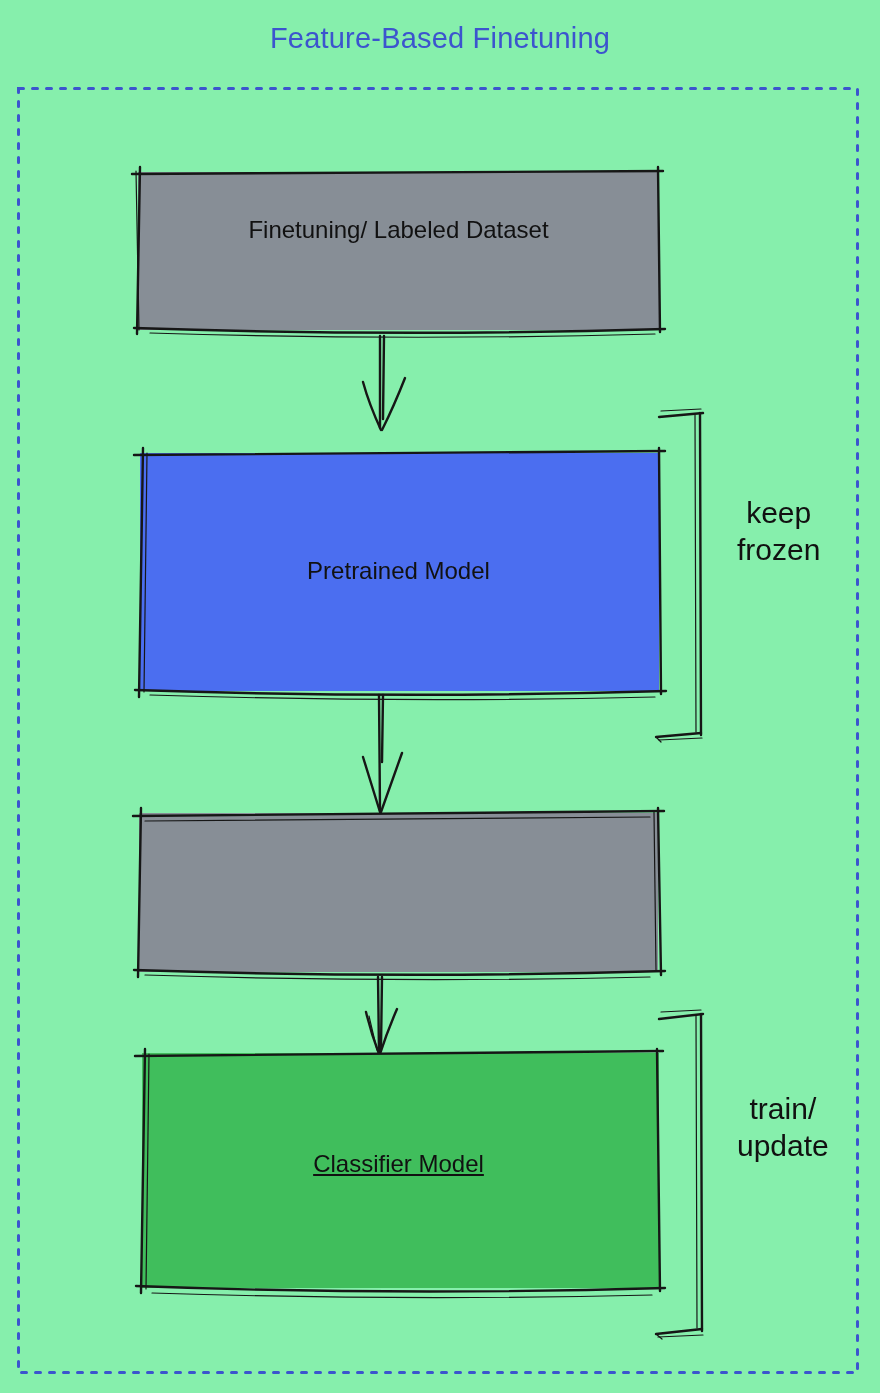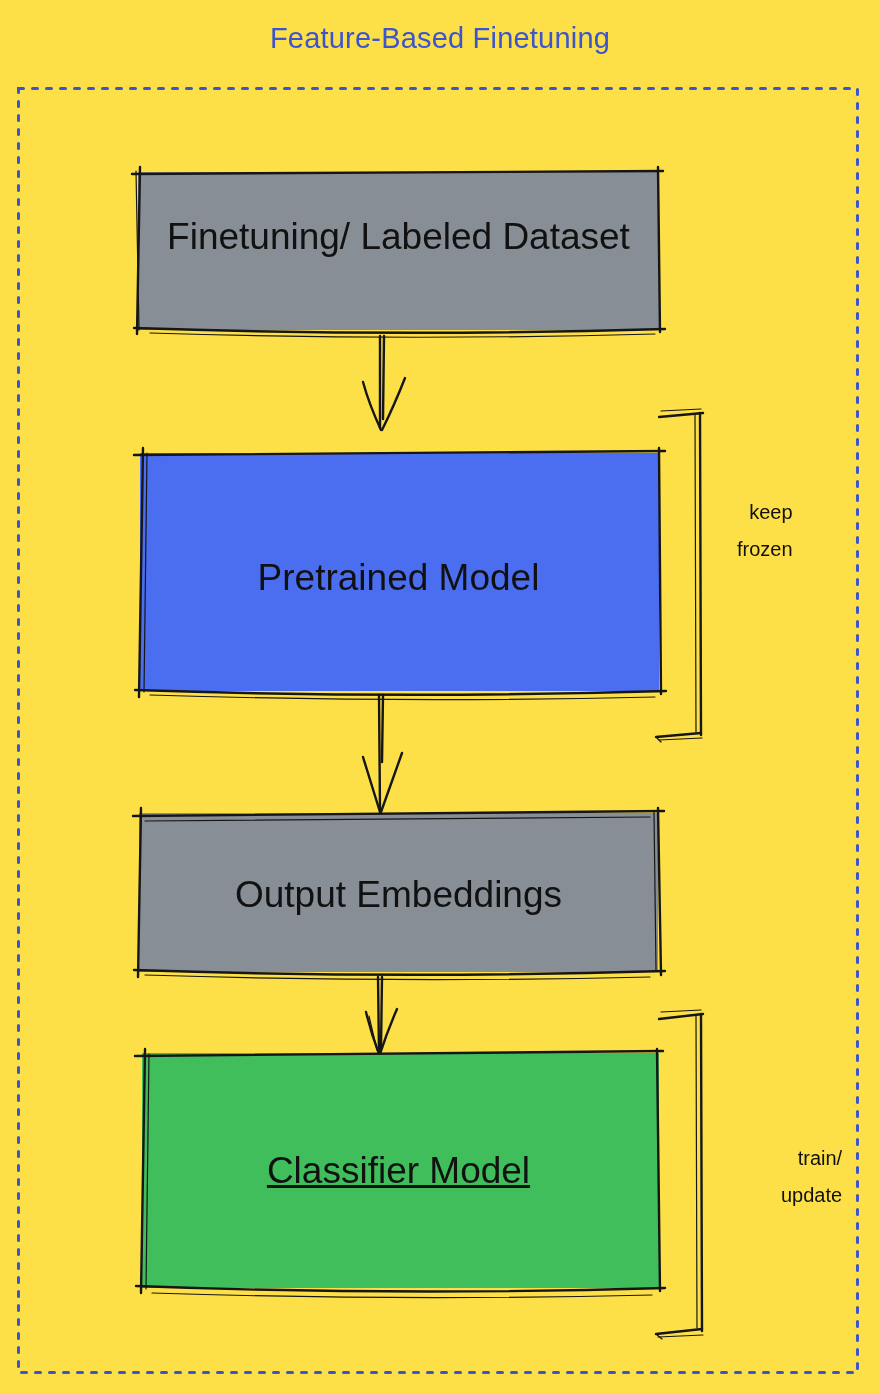--- a/index.html
+++ b/index.html
@@ -1,33 +1,33 @@
 <!DOCTYPE html>
 <html><head>
 <meta charset="utf-8">
 <style>
   html,body{margin:0;padding:0;background:#ffffff;}
   .canvas{
-    position:relative;width:880px;height:1393px;background:#fde047;
+    position:relative;width:880px;height:1393px;background:#86efac;
     font-family:"Liberation Sans", sans-serif;overflow:hidden;
   }
   .title{
     position:absolute;top:22px;left:0;width:880px;text-align:center;
     font-size:29px;letter-spacing:0.2px;
   }
   svg{position:absolute;top:0;left:0;}
   path{fill:none;stroke-linecap:round;stroke-linejoin:round;stroke-width:2.4px;}
   path.thin{stroke-width:1.2px;}
   .node-label{
     position:absolute;left:137px;width:523px;text-align:center;
-    font-size:37px;color:#111;
+    font-size:24px;color:#111;
   }
   .annotation{
-    position:absolute;left:737px;font-size:20px;line-height:37px;color:#111;
-    white-space:pre-line;text-align:right;
+    position:absolute;left:737px;font-size:30px;line-height:37px;color:#111;
+    white-space:pre-line;text-align:center;
   }
 </style>
 </head>
 <body>
 
 <div class="canvas">
 
   <div class="title" style="color: rgb(60, 84, 206);">Feature-Based Finetuning</div>
 
   <svg width="880" height="1393" viewBox="0 0 880 1393">
@@ -113,21 +113,20 @@
       <path d="M701,1014 L702,1331"></path>
       <path class="thin" d="M696,1016 L697,1328"></path>
       <path d="M702,1329 L656,1334"></path>
       <path class="thin" d="M658,1337 L703,1335"></path>
       <path class="thin" d="M656,1334 L662,1339"></path>
     </g>
   </svg>
 
   <div class="node-label" style="top:216px;">Finetuning/ Labeled Dataset</div>
   <div class="node-label" style="top:557px;text-align:center;">Pretrained Model</div>
-  <div class="node-label" style="top:874px;">Output Embeddings</div>
   <div class="node-label" style="top:1150px;text-decoration:underline;">Classifier Model</div>
 
   <div class="annotation" style="top:494px;">keep
 frozen</div>
-  <div class="annotation" style="top:1140px;margin-left:44px;">train/
+  <div class="annotation" style="top:1090px;">train/
 update</div>
 
 </div>
 
 </body></html>

